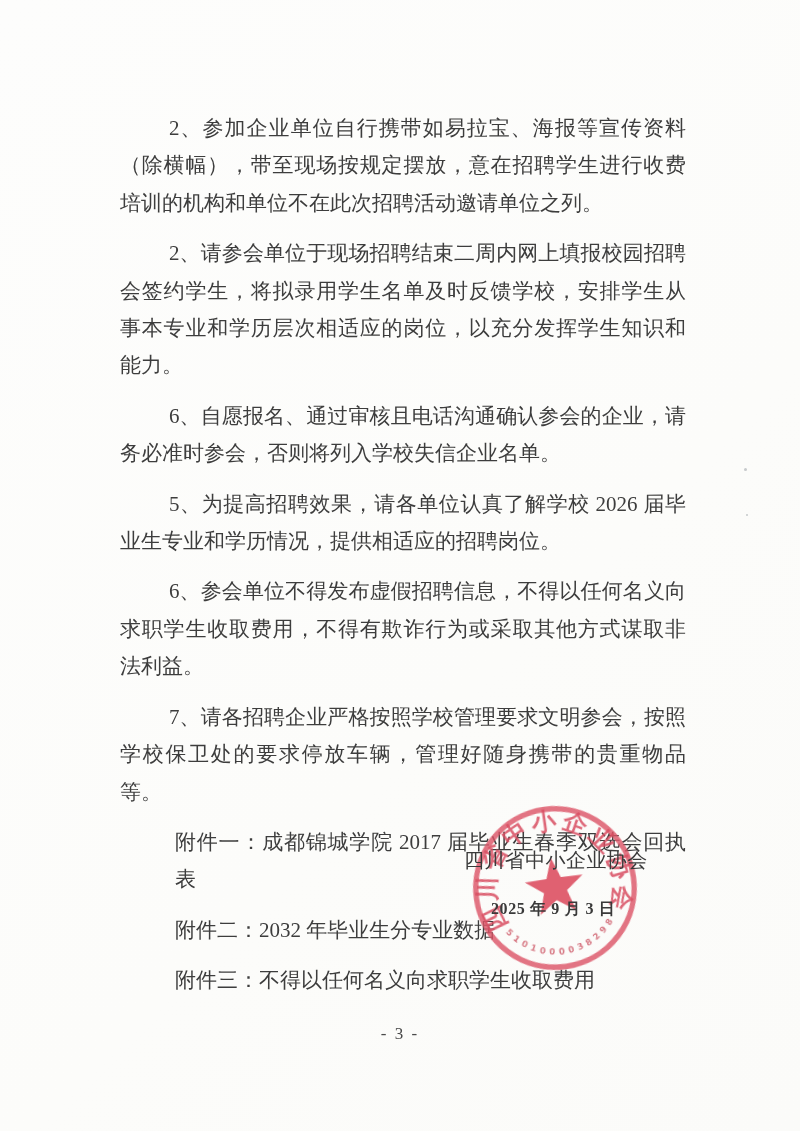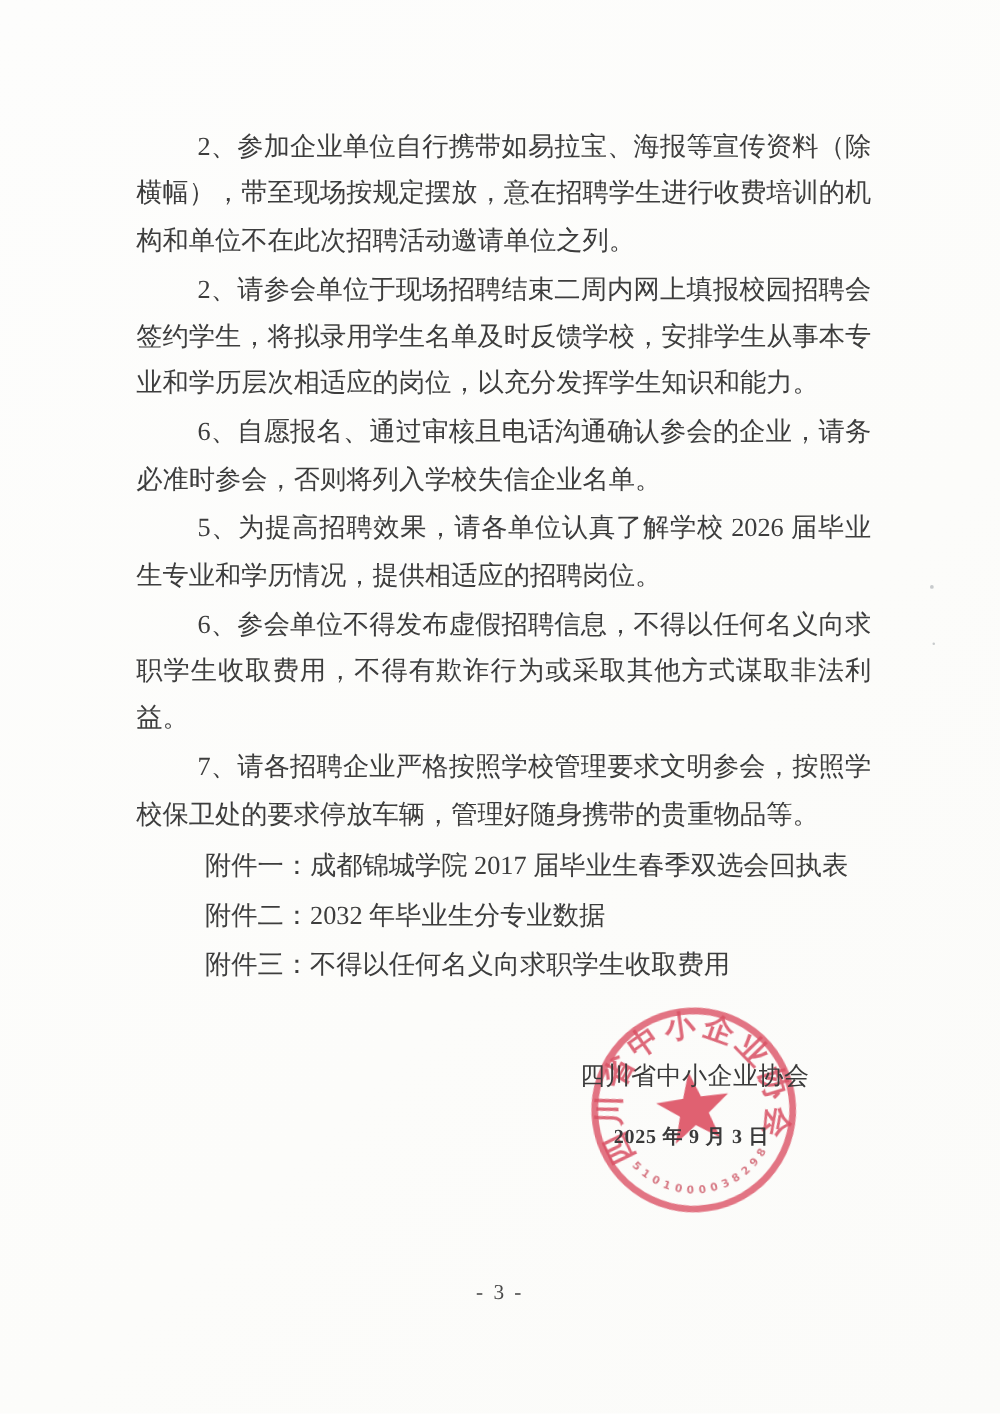--- a/index.html
+++ b/index.html
@@ -20,21 +20,21 @@
     position: absolute;
     left: 107px;
     top: 97px;
     width: 592px;
     font-size: 21px;
     line-height: 37.4px;
     text-align: justify;
     color: #3d3d3d;
   }
   .content p {
-    margin: 2px;
+    margin: 13px;
     padding: 0;
     text-indent: 49px;
   }
   .attachments {
     margin-top: 4px;
   }
   .attachments p {
     text-indent: 0;
     padding-left: 55px;
   }

